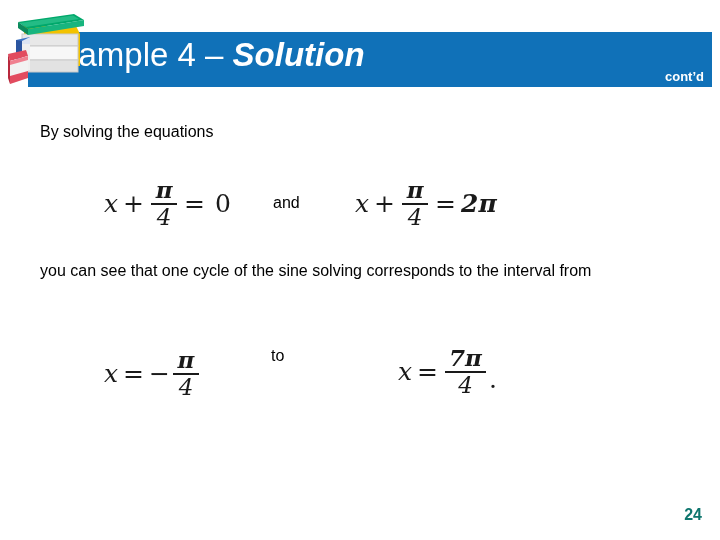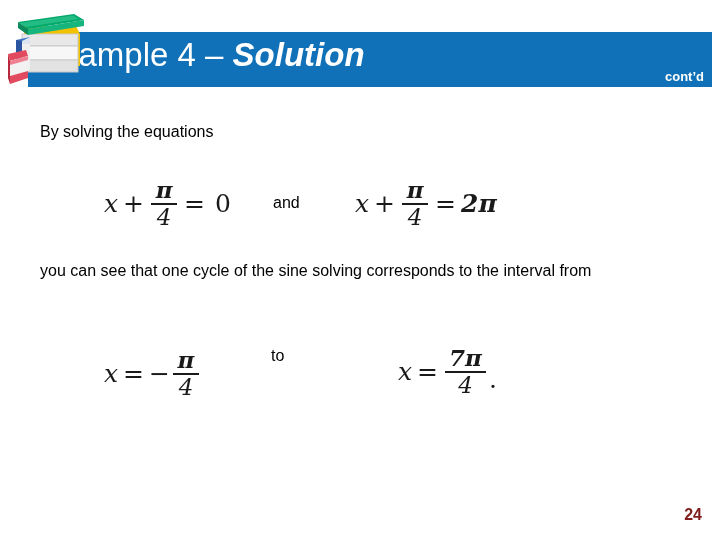--- a/index.html
+++ b/index.html
@@ -148,21 +148,21 @@
     margin-left: 1px;
   }
 
   
   #page-number {
     position: absolute;
     right: 18px;
     bottom: 16px;
     font-size: 16px;
     font-weight: bold;
-    color: #7f1d1d;
+    color: #0f766e;
   }
 </style>
 </head>
 <body>
 
 <svg id="books-icon" viewBox="0 0 92 84" xmlns="http://www.w3.org/2000/svg">
 
   <path d="M20 22 L72 22 L76 30 L76 62 L70 62 L70 32 L20 32 Z" fill="#F2C200"></path>
 
   <rect x="18" y="30" width="56" height="12" fill="#E8E8E8" stroke="#C9C9C9" stroke-width="1"></rect>

